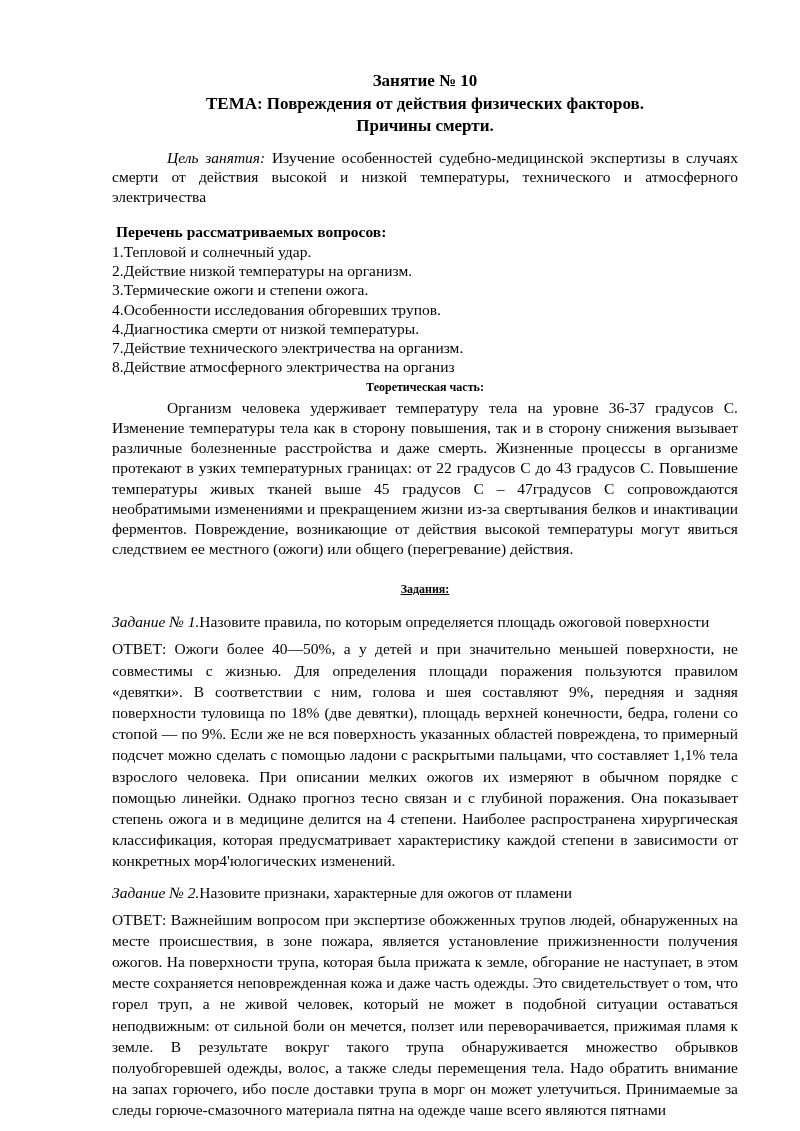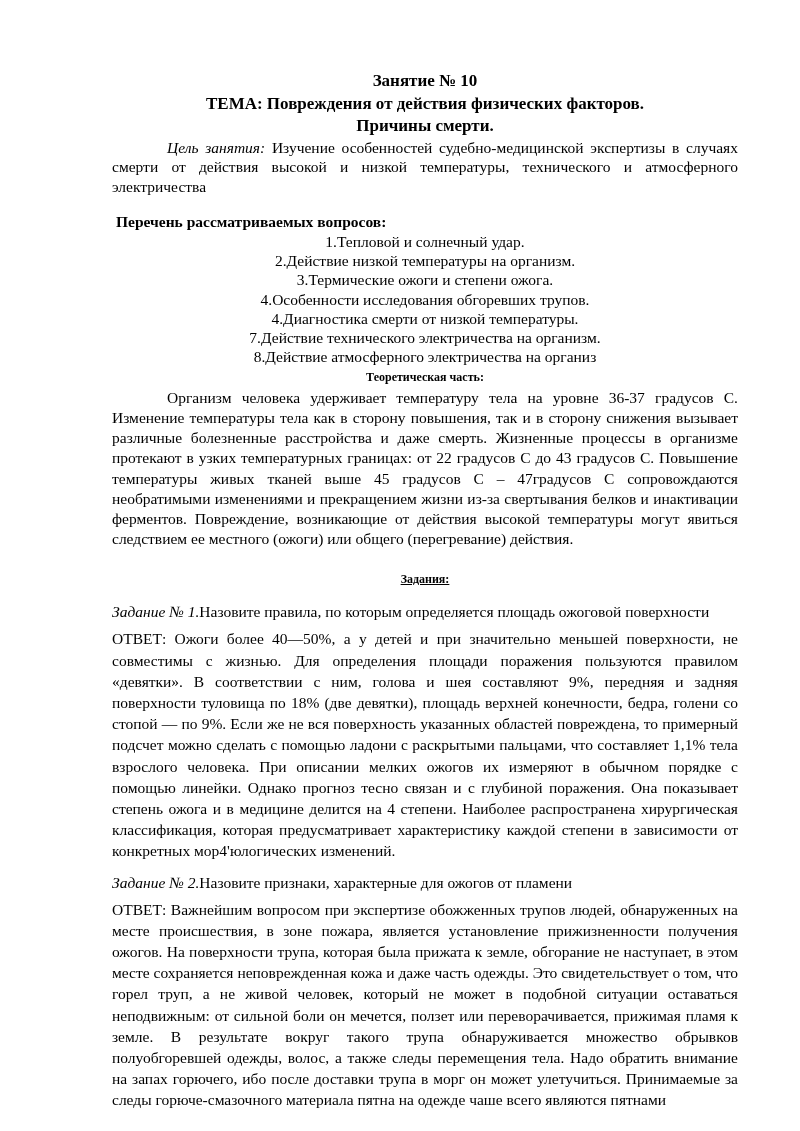--- a/index.html
+++ b/index.html
@@ -20,27 +20,27 @@
   }
   .italic  { font-style: italic; }
   .justify { text-align: justify; }
   .indent  { text-indent: 55px; }
   .title-line {
     font-size: 17px;
     font-weight: bold;
     text-align: center;
     line-height: 22.5px;
   }
-  .goal-para { margin-top: 0; }
+  .goal-para { margin-top: 10px; }
   .questions-heading {
     font-weight: bold;
     margin-top: 15px;
     padding-left: 4px;
   }
-  .question-item { line-height: 19.3px; text-align: center; }
+  .question-item { line-height: 19.3px; }
   .section-heading {
     font-size: 12px;
     font-weight: bold;
     text-align: center;
     line-height: 21px;
   }
   .theory-para { line-height: 20.2px; }
   .tasks-heading { margin-top: 20px; text-decoration: underline; }
   .task-line { margin-top: 11px; line-height: 21px; }
   .answer-para { margin-top: 6px; line-height: 21.2px; }

